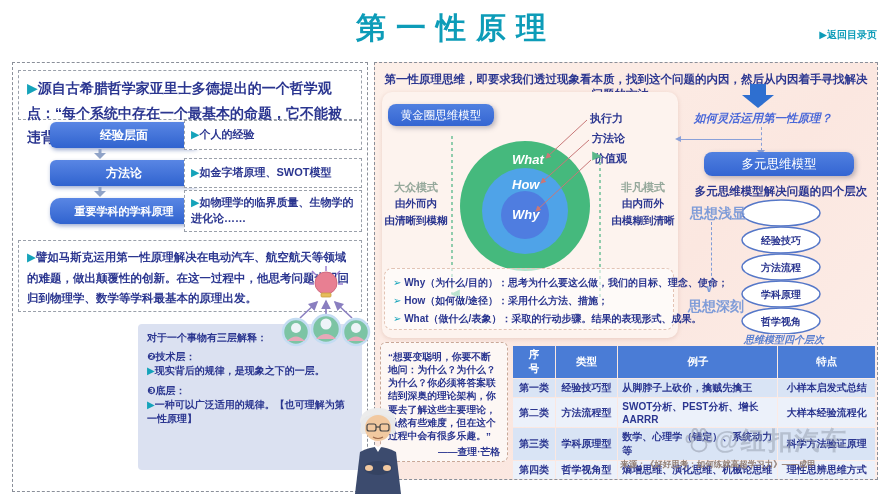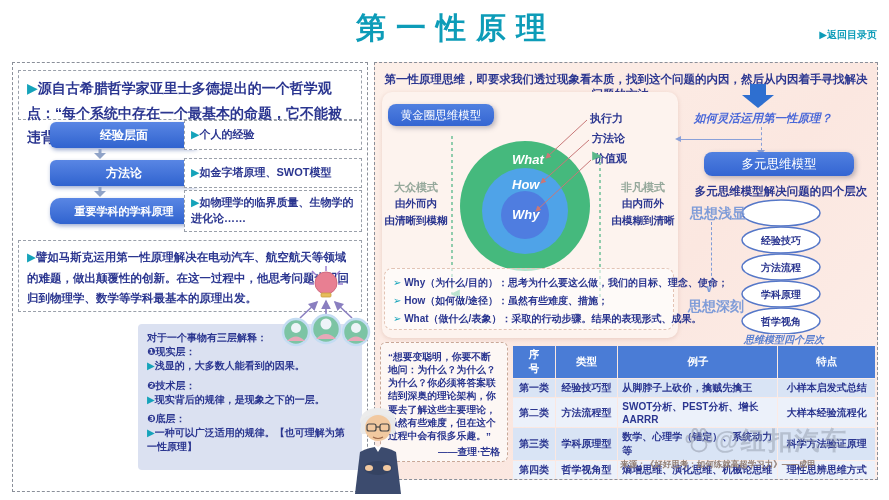--- a/index.html
+++ b/index.html
@@ -146,22 +146,20 @@
       </g>
     <g>
         <circle cx="80" cy="66" r="13" fill="#7cc4a4" stroke="#c3dcf2" stroke-width="2.5"></circle>
         <circle cx="80" cy="62" r="5" fill="#eef4f8"></circle>
         <path d="M71,75 Q80,66 89,75 Z" fill="#e8a8b8"></path>
       </g>
   </svg>
 
   <div class="abs layerbox navy">
     <div>对于一个事物有三层解释：</div>
-    <div><span>❶</span><span>现实层：</span><br>
-      <span class="tealb">▶</span><span>浅显的，大多数人能看到的因果。</span></div>
     <div class="gap"></div>
     <div><span>❷</span><span>技术层：</span><br>
       <span class="tealb">▶</span><span>现实背后的规律，是现象之下的一层。</span></div>
     <div class="gap"></div>
     <div><span>❸</span><span>底层：</span><br>
       <span class="tealb">▶</span><span>一种可以广泛适用的规律。【也可理解为第一性原理】</span></div>
   </div>
 
   <div class="abs lead navy">第一性原理思维，即要求我们透过现象看本质，找到这个问题的内因，然后从内因着手寻找解决问题的方法。</div>
 
@@ -202,21 +200,21 @@
     <div class="modeline">由清晰到模糊</div>
   </div>
   <div class="abs modecol" style="left:606px;top:180px;">
     <div class="modename">非凡模式</div>
     <div class="modeline">由内而外</div>
     <div class="modeline">由模糊到清晰</div>
   </div>
 
   <div class="abs whwbox navy">
     <div><span class="tealb">➢</span> <span>Why（为什么/目的）：思考为什么要这么做，我们的目标、理念、使命；</span></div>
-    <div><span class="tealb">➢</span> <span>How（如何做/途径）：虽然有些难度、措施；</span></div>
+    <div><span class="tealb">➢</span> <span>How（如何做/途径）：采用什么方法、措施；</span></div>
     <div><span class="tealb">➢</span> <span>What（做什么/表象）：采取的行动步骤。结果的表现形式、成果。</span></div>
   </div>
 
   <div class="abs bigarrow-stem"></div>
   <div class="abs bigarrow-head"></div>
   <div class="abs question">如何灵活运用第一性原理？</div>
   <div class="abs vdash"></div>
   <div class="abs vdash-head"></div>
   <div class="abs hline"></div>
   <div class="abs hline-head"></div>

